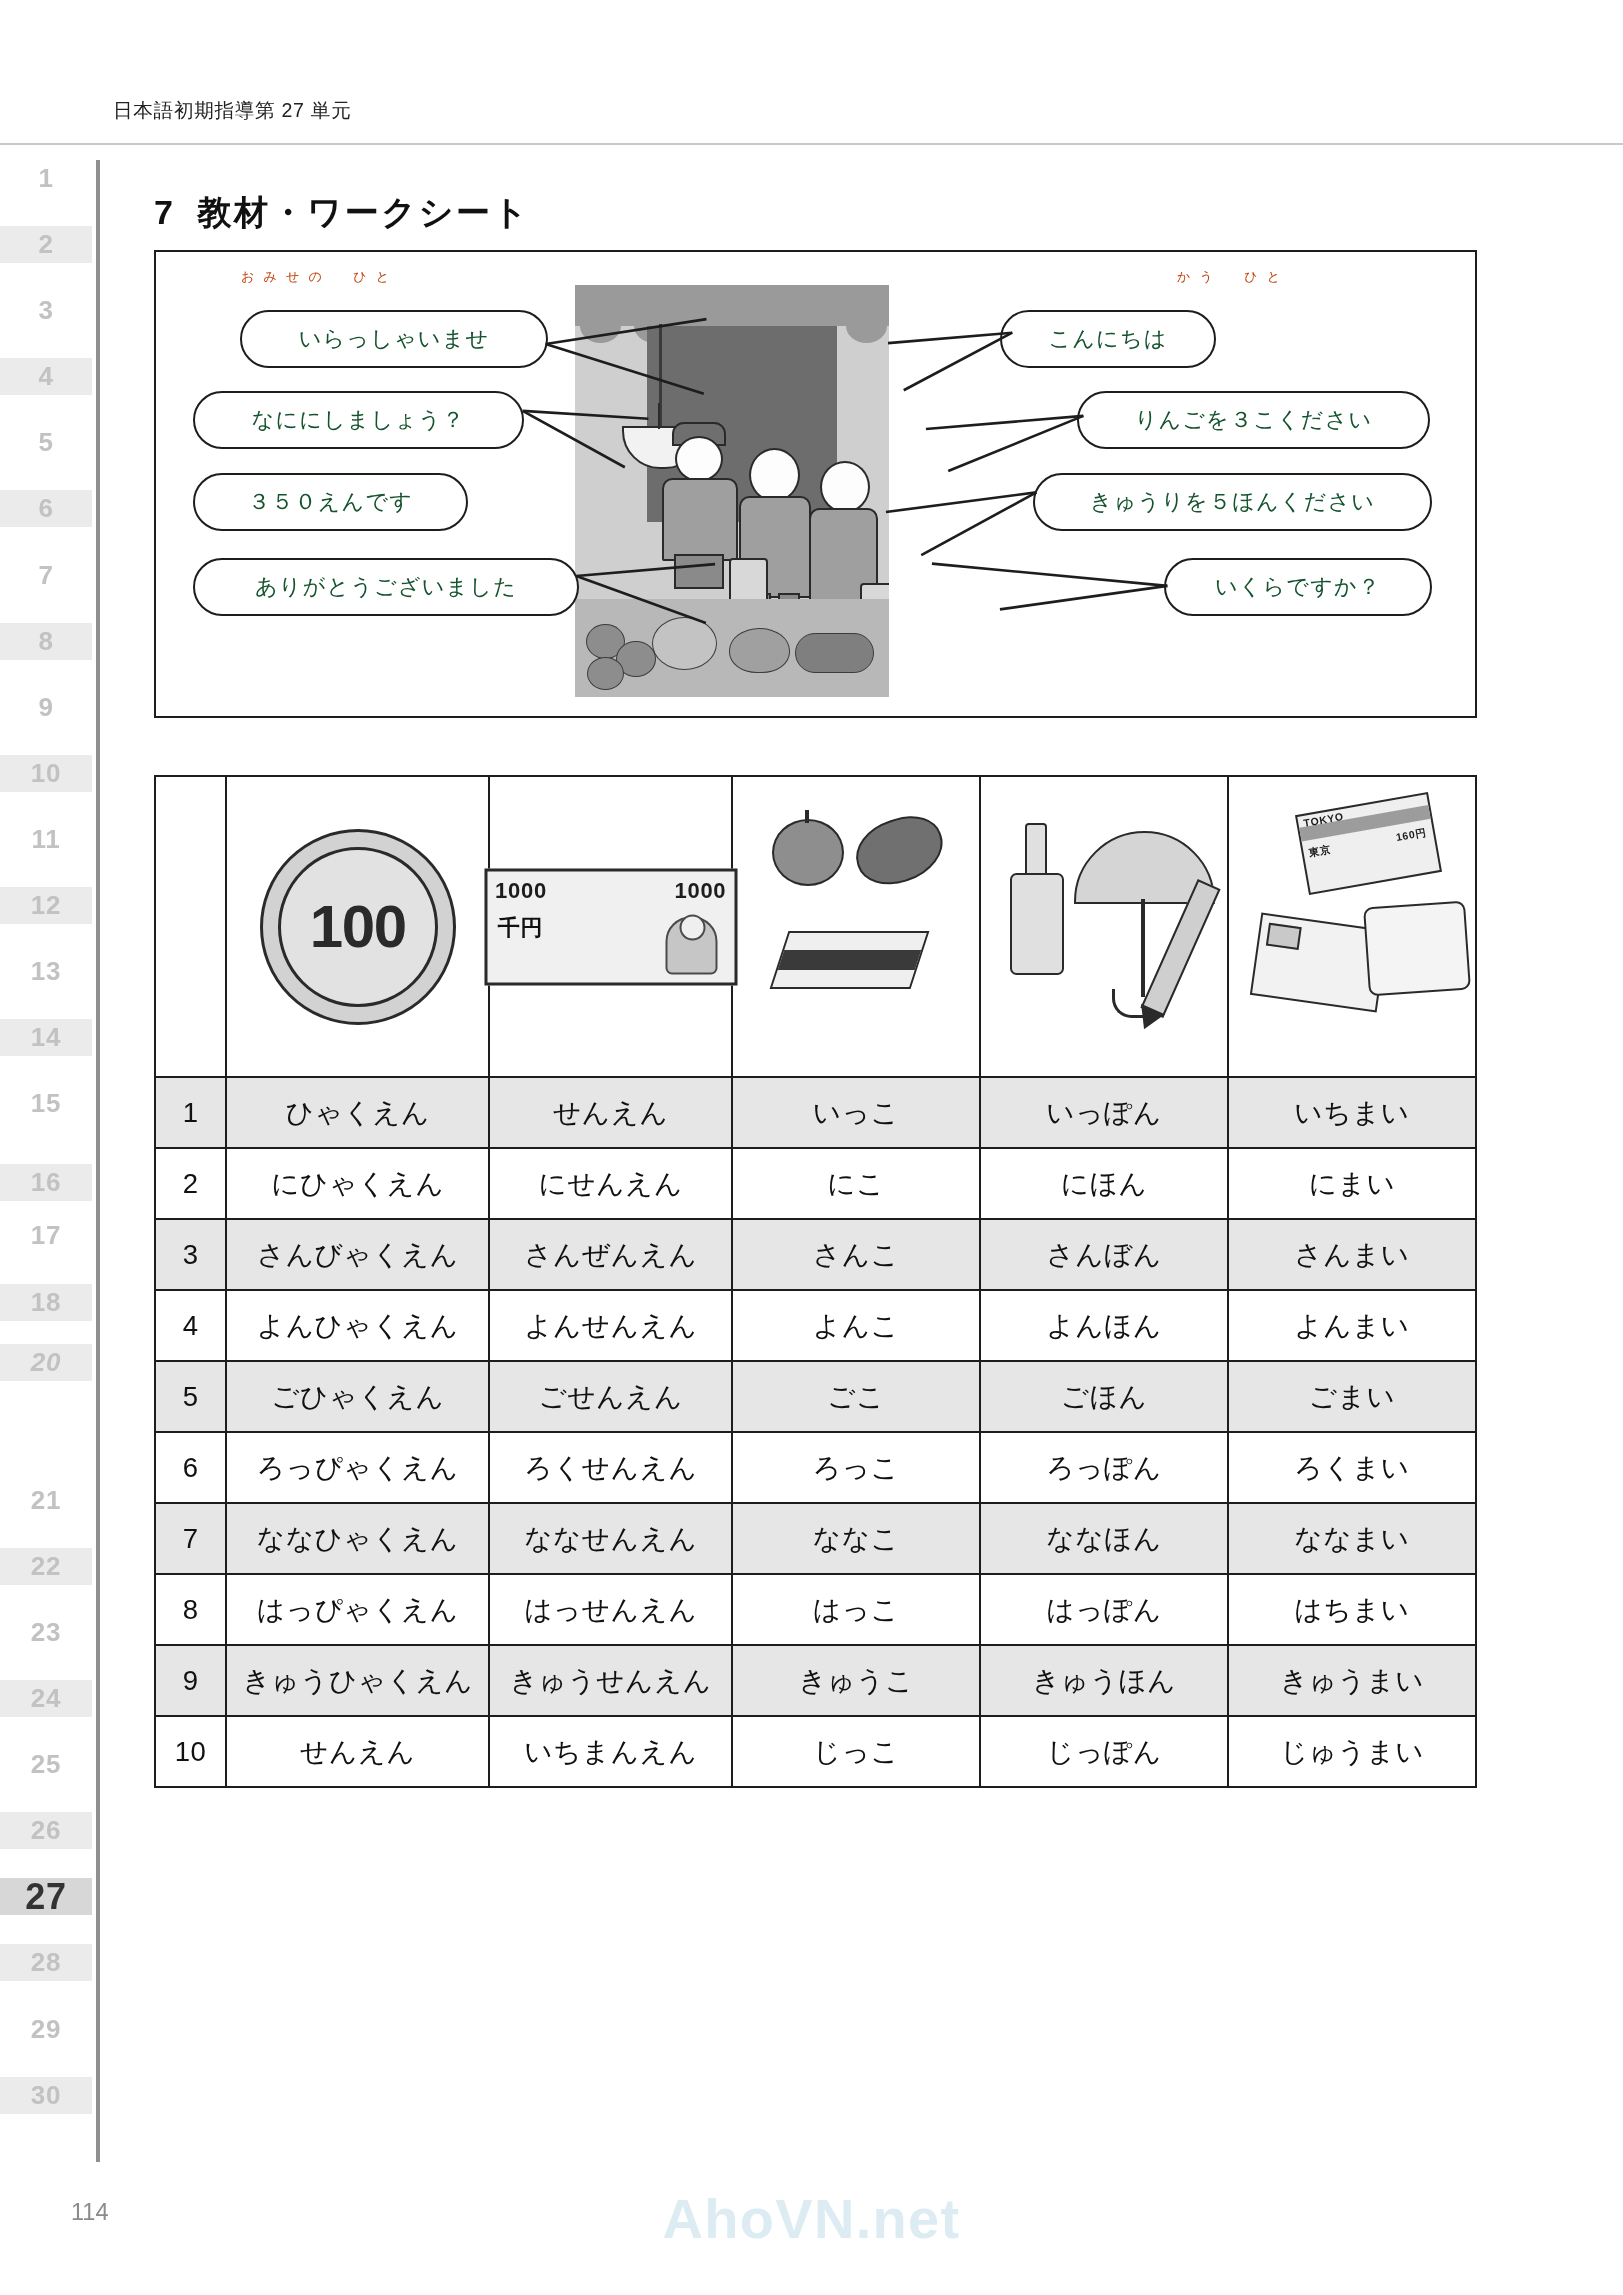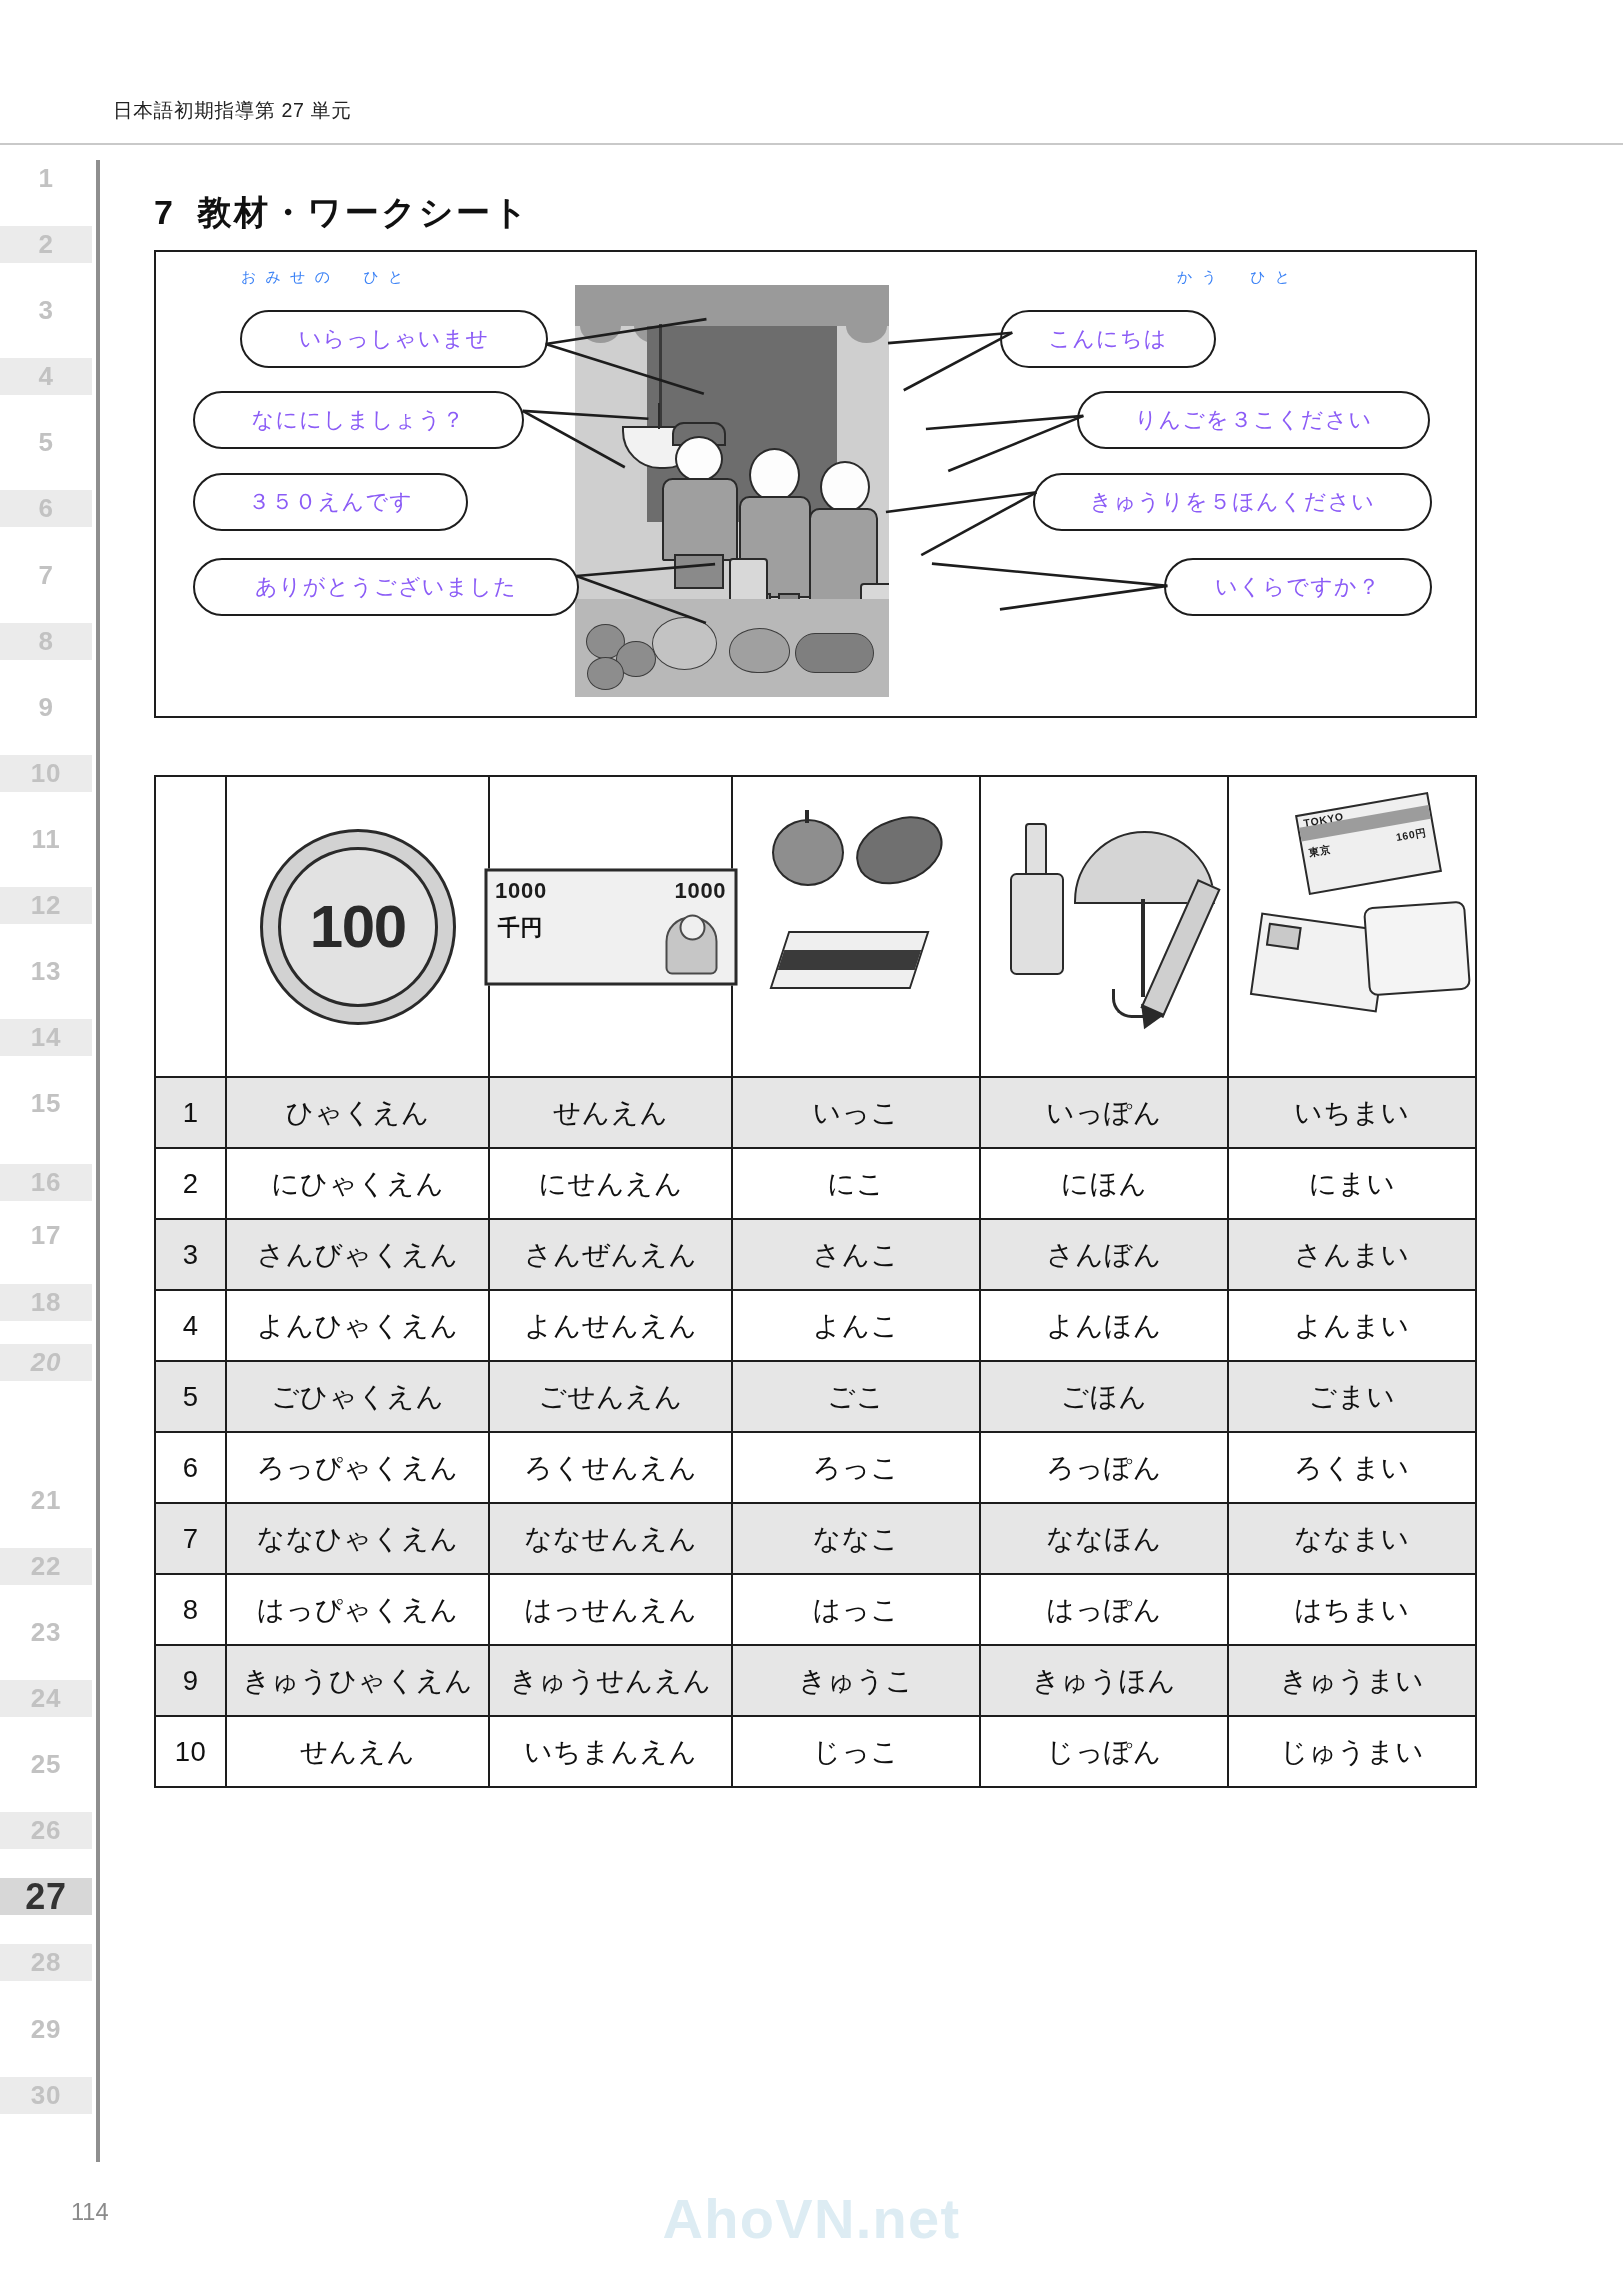--- a/index.html
+++ b/index.html
@@ -99,23 +99,23 @@
     left: 154px;
     top: 250px;
     width: 1323px;
     height: 468px;
     border: 2px solid #1d1d1d;
     background: #fff;
     box-sizing: border-box;
   }
   .panel-label {
     position: absolute;
-    font-size: 15px;
+    font-size: 13px;
     letter-spacing: 9.2px;
-    color: #3b82f6;
+    color: #c2410c;
   }
   .label-seller { left: 85px; top: 15.7px; }
   .label-buyer  { left: 1021px; top: 15.7px; }
 
   
   .picture {
     position: absolute;
     left: 419px;
     top: 33px;
     width: 314px;
@@ -214,21 +214,21 @@
   .bubble {
     position: absolute;
     border: 2px solid #1d1d1d;
     background: #fff;
     border-radius: 29px;
     display: flex;
     align-items: center;
     justify-content: center;
     font-size: 22px;
     letter-spacing: 1.3px;
-    color: #8b5cf6;
+    color: #14532d;
     box-sizing: border-box;
     padding: 0 14.4px;
     white-space: nowrap;
   }
   .tail {
     position: absolute;
     background: transparent;
   }
   .tail svg { display: block; }
 

